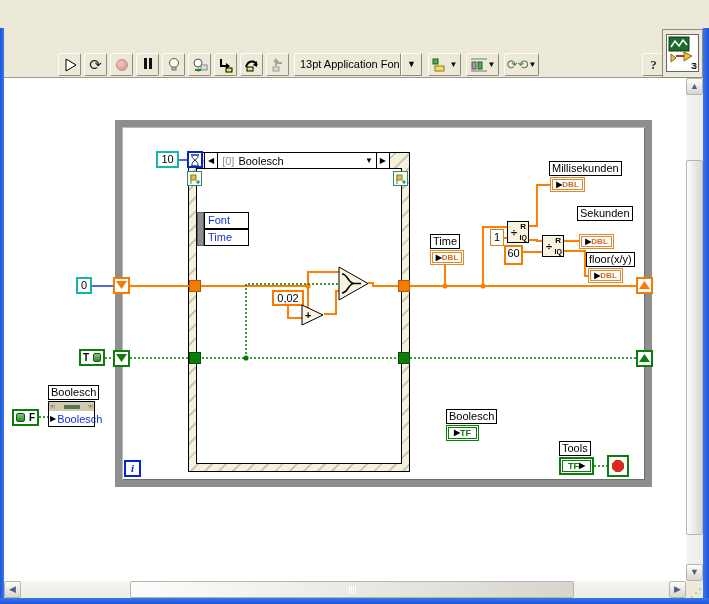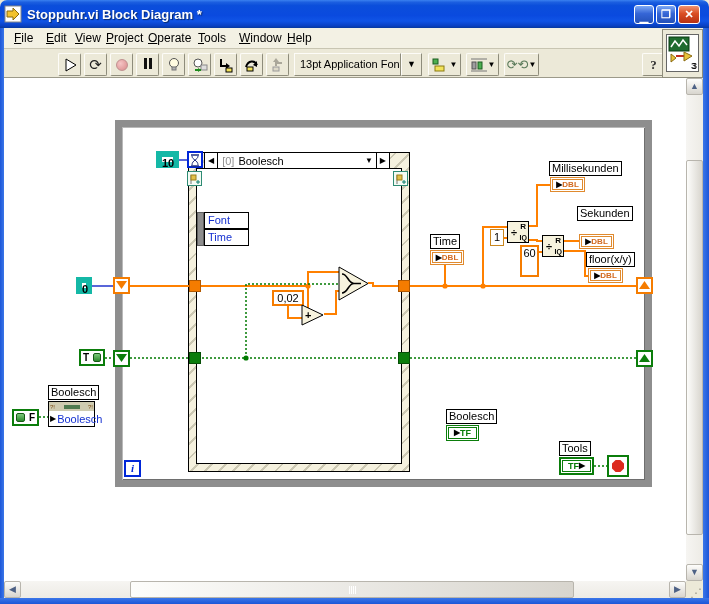--- a/index.html
+++ b/index.html
@@ -48,21 +48,21 @@
      background:repeating-linear-gradient(135deg,#F5F1DE 0 5px,#CCC8B3 5px 7px,#F5F1DE 7px 10px); }
   #event-inner { left:196px; top:168px; width:206px; height:296px; background:#fff; border:1px solid #000; }
   #event-header { left:204px; top:152px; width:186px; height:17px; background:#fff; border:1px solid #000;
      display:flex; align-items:center; font-size:11px; }
   .hdr-arrow { font-size:8px; padding:0 3px; color:#000; }
   .hdr-sep { width:1px; height:15px; background:#000; }
 
   .nodelabel { position:absolute; background:#fff; border:1px solid #000; font-size:11px; line-height:13px;
      padding:0 2px; white-space:nowrap; color:#000; }
   .const { position:absolute; background:#fff; text-align:center; font-size:11px; color:#000; }
-  .const.blue { border:6px solid #14b8a6; font-weight:bold;}
+  .const.blue { border:2px solid #14b8a6; font-weight:normal;}
   .const.orange { border:2px solid #F57C00; }
   .const.thin-orange { border:1px solid #C8861E; }
 
   .term { position:absolute; background:#fff; display:flex; align-items:center; justify-content:center; }
   .term .inner { border:1px solid; flex:1; margin:1px; display:flex; align-items:center; justify-content:center;
      font-weight:bold; height:calc(100% - 2px); }
   .term.dbl { border:1px solid #E08A2E; }
   .term.dbl .inner { border-color:#E08A2E; color:#D2691E; font-size:8px; letter-spacing:0; }
   .term.tf { border:1px solid #0B7D0B; }
   .term.tf .inner { border-color:#0B7D0B; color:#0B7D0B; font-size:9px; }
@@ -112,45 +112,25 @@
   #corner-grip { left:686px; top:581px; width:17px; height:17px; background:#ECE9D8; }
   #corner-grip::after { content:"⋰"; color:#9a978a; font-size:12px; position:absolute; right:1px; bottom:-2px; }
 
   svg.overlay { position:absolute; left:0; top:0; pointer-events:none; }
 </style>
 </head>
 <body>
 
 <div id="window">
 
-  <div id="titlebar" class="abs">
-    <svg width="18" height="18" style="margin-left:4px">
-      <rect x="1" y="1" width="16" height="16" fill="#fff" stroke="#888"></rect>
-      <polygon points="3,12 9,12 9,15 15,9 9,3 9,6 3,6" fill="#F2C230" stroke="#8a6a10" stroke-width="1"></polygon>
-    </svg>
-    <span id="title-text">Stoppuhr.vi Block Diagram *</span>
-    <div class="winbtn" style="left:634px"><span style="position:relative;top:3px">▁</span></div>
-    <div class="winbtn" style="left:656px"><span>❒</span></div>
-    <div class="winbtn close" style="left:678px;width:22px"><span>✕</span></div>
-  </div>
 
   <div id="frame-left" class="abs"></div>
   <div id="frame-right" class="abs"></div>
   <div id="frame-bottom" class="abs"></div>
 
-  <div id="menubar" class="abs">
-    <span class="menu-item" style="left:8px">File</span>
-    <span class="menu-item" style="left:40px">Edit</span>
-    <span class="menu-item" style="left:69px">View</span>
-    <span class="menu-item" style="left:100px">Project</span>
-    <span class="menu-item" style="left:142px">Operate</span>
-    <span class="menu-item" style="left:192px">Tools</span>
-    <span class="menu-item" style="left:233px">Window</span>
-    <span class="menu-item" style="left:281px">Help</span>
-  </div>
 
   <div id="toolbar" class="abs"></div>
   <div class="tbtn" style="left:58px">
     <svg width="16" height="16">
         <polygon points="4,2 4,14 14,8" fill="#fff" stroke="#000"></polygon>
       </svg>
   </div>
   <div class="tbtn" style="left:84px">
     <span style="font-size:15px;color:#222">⟳</span>
   </div>
@@ -334,21 +314,21 @@
   </div>
 
   <div class="tunnel" style="left:189px;top:280px;border-color:#B35900;background:#F57C00"></div>
   <div class="tunnel" style="left:398px;top:280px;border-color:#B35900;background:#F57C00"></div>
   <div class="tunnel" style="left:189px;top:352px;border-color:#064F06;background:#0B7D0B"></div>
   <div class="tunnel" style="left:398px;top:352px;border-color:#064F06;background:#0B7D0B"></div>
 
   <div class="const blue abs" style="left:76px;top:277px;width:16px;height:17px;line-height:13px">0</div>
   <div class="const orange abs" style="left:272px;top:290px;width:32px;height:16px;line-height:12px">0,02</div>
   <div class="const thin-orange abs" style="left:490px;top:229px;width:14px;height:17px;line-height:15px">1</div>
-  <div class="const orange abs" style="left:520px;top:245px;width:19px;height:32px;line-height:12px">60</div>
+  <div class="const orange abs" style="left:504px;top:245px;width:19px;height:20px;line-height:12px">60</div>
 
   <div class="abs" style="left:301px;top:304px">
     <svg width="24" height="22">
       <polygon points="1,1 22,11 1,21" fill="#F7F3DE" stroke="#000"></polygon>
       <text x="4" y="15" font-size="11" font-weight="bold">+</text>
     </svg>
   </div>
 
   <div class="abs" style="left:338px;top:266px">
     <svg width="32" height="35">

